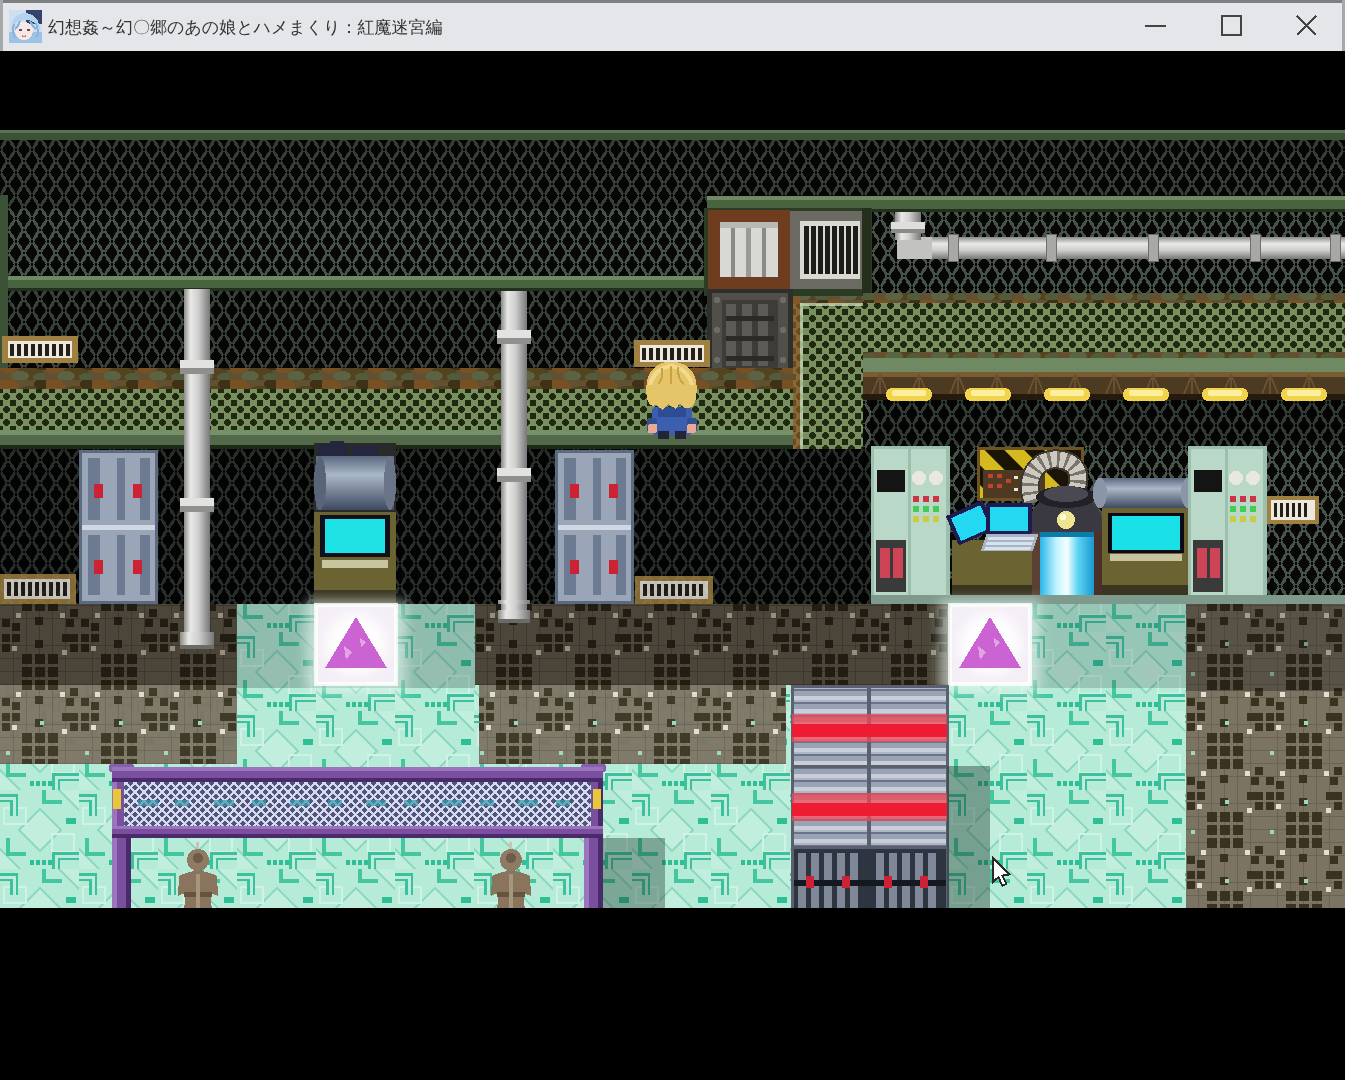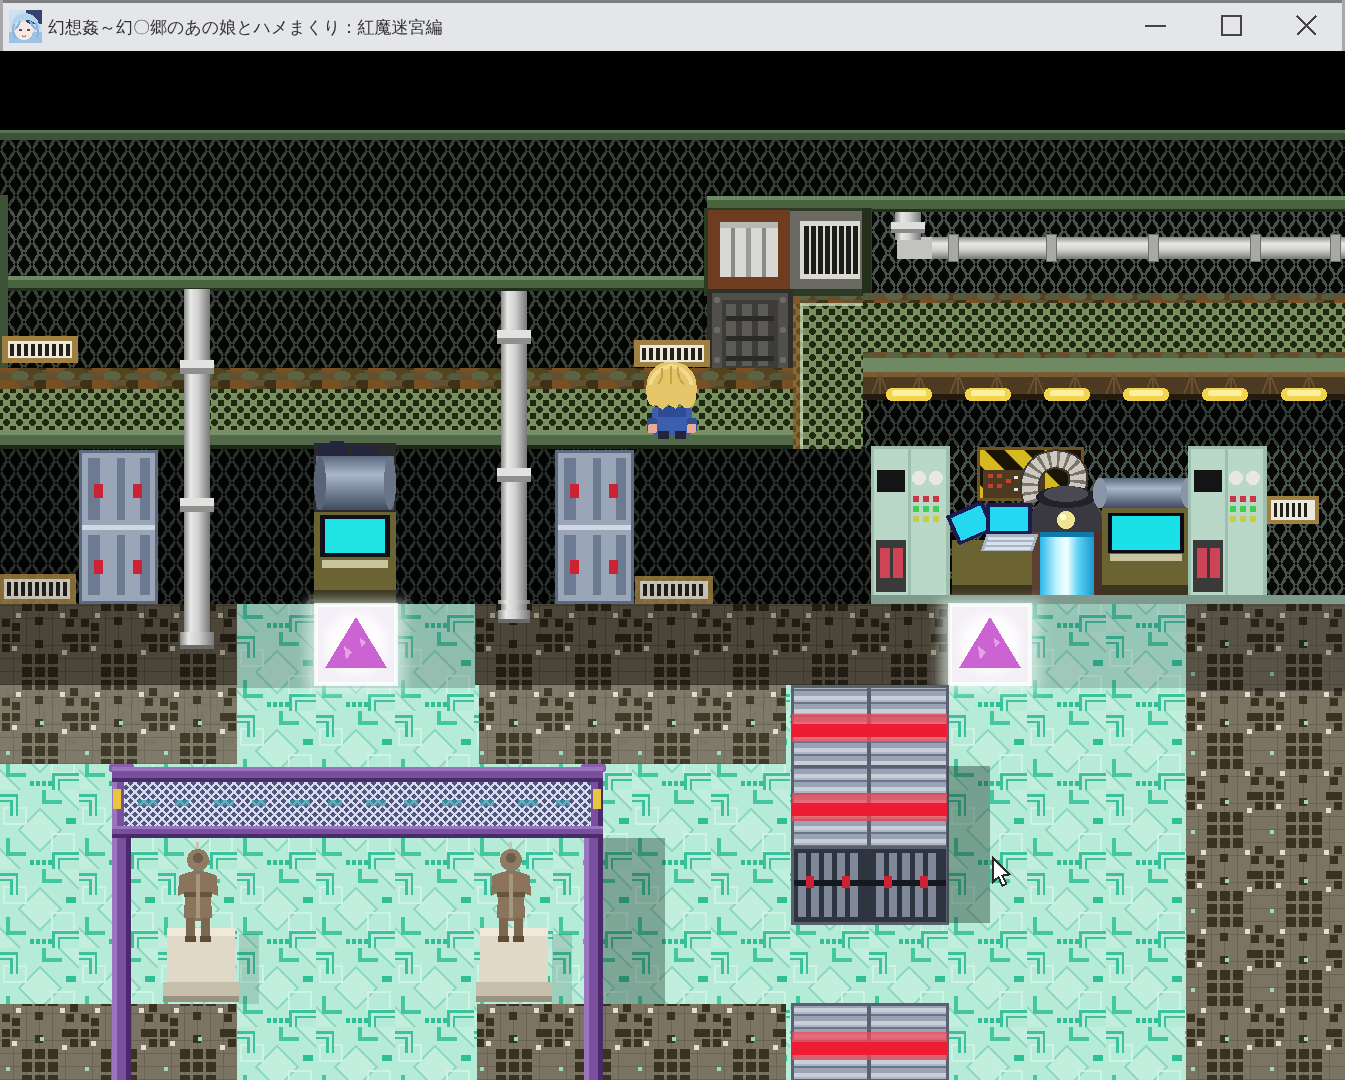--- a/index.html
+++ b/index.html
@@ -1,16 +1,16 @@
 <!DOCTYPE html>
 <html><head>
 <meta charset="utf-8">
 <style>
   html,body{margin:0;padding:0;background:#000;}
-  #stage{position:relative;width:1345px;height:1080px;overflow:hidden;background:#000;
+  #stage{position:relative;width:1345px;height:908px;overflow:hidden;background:#000;
          font-family:"Liberation Sans", sans-serif;}
   svg{display:block}
 </style>
 </head>
 <body>
 <div id="stage">
 <svg width="1345" height="1080" viewBox="0 0 1345 1080" shape-rendering="crispEdges">
 <defs>
 
   <pattern id="hexmesh" width="16" height="23" patternUnits="userSpaceOnUse">

